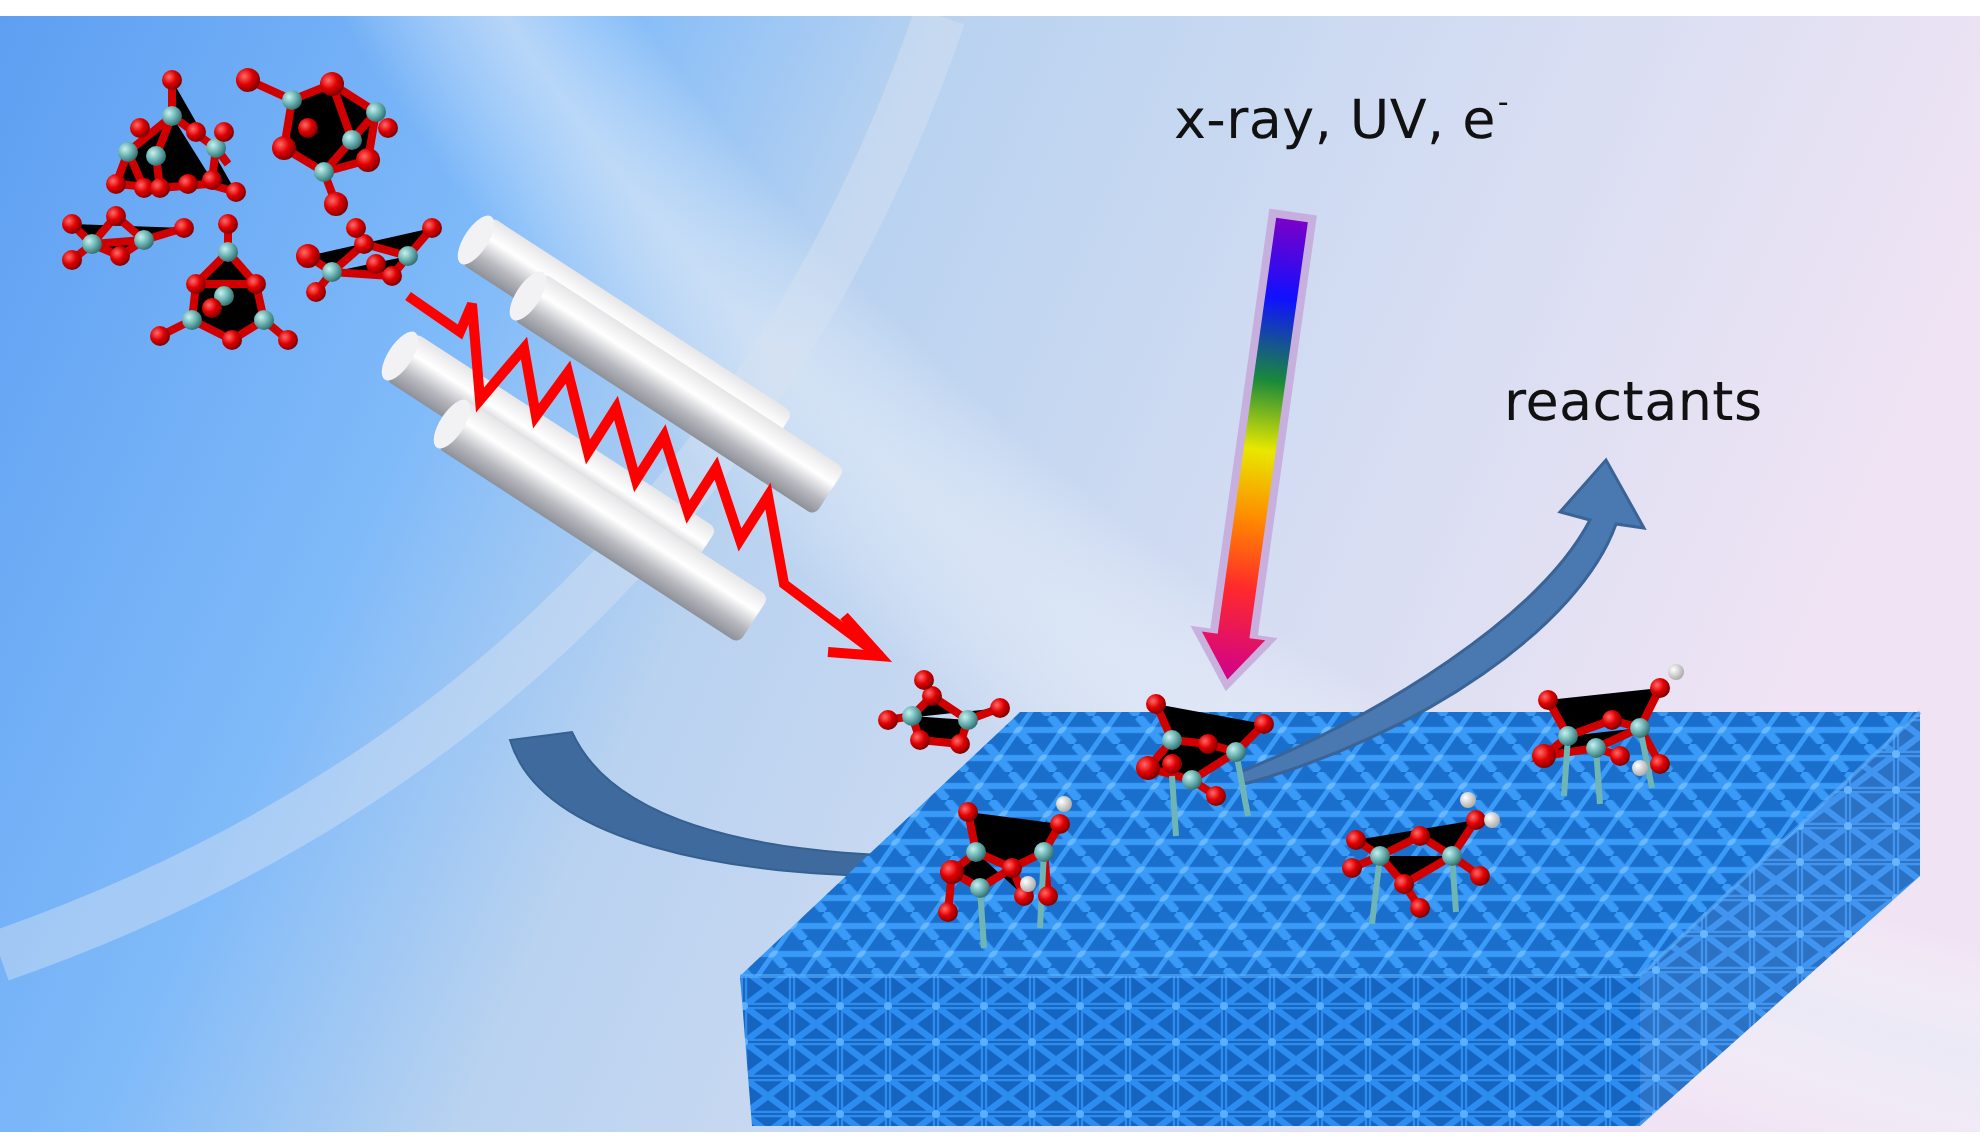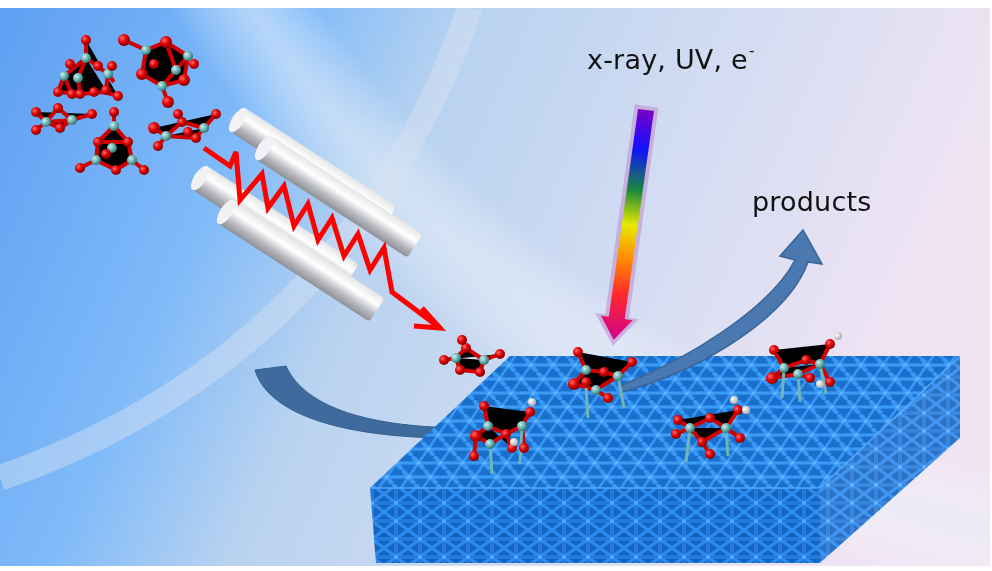--- a/index.html
+++ b/index.html
@@ -283,14 +283,14 @@
       <circle cx="66" cy="6" r="5" fill="url(#oatom)"></circle>
           <circle cx="66" cy="44" r="5" fill="url(#oatom)"></circle>
       <circle cx="46" cy="40" r="5" fill="url(#oatom)"></circle>
       <circle cx="74" cy="-2" r="4" fill="url(#hatom)"></circle>
           <circle cx="56" cy="46" r="4" fill="url(#hatom)"></circle>
     </g>
   </g>
 </svg>
 
 <div class="label" id="xray-label"><span>x-ray, UV, e</span><sup>-</sup></div>
-<div class="label" id="products-label">products</div>
+<div class="label" id="products-label">reactants</div>
 </div>
 
 </body></html>

